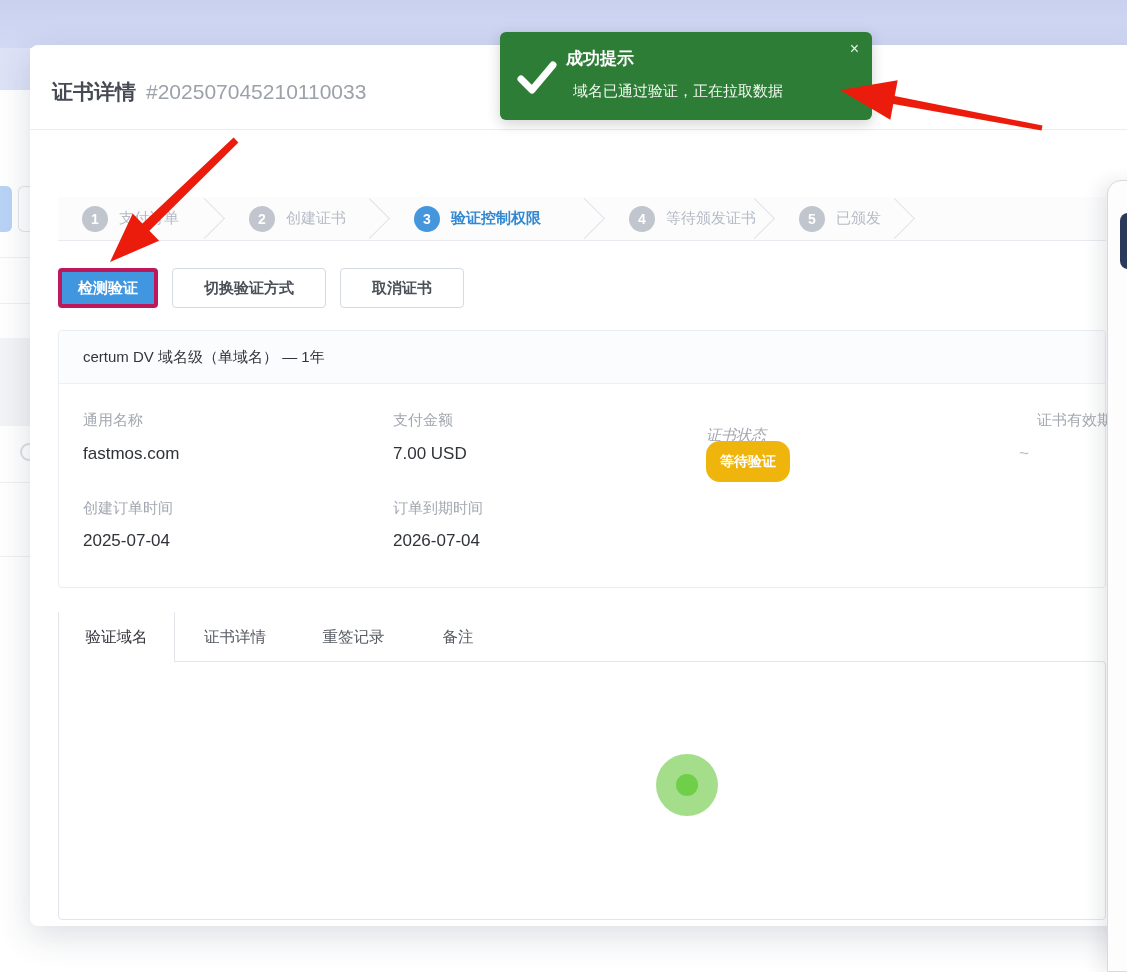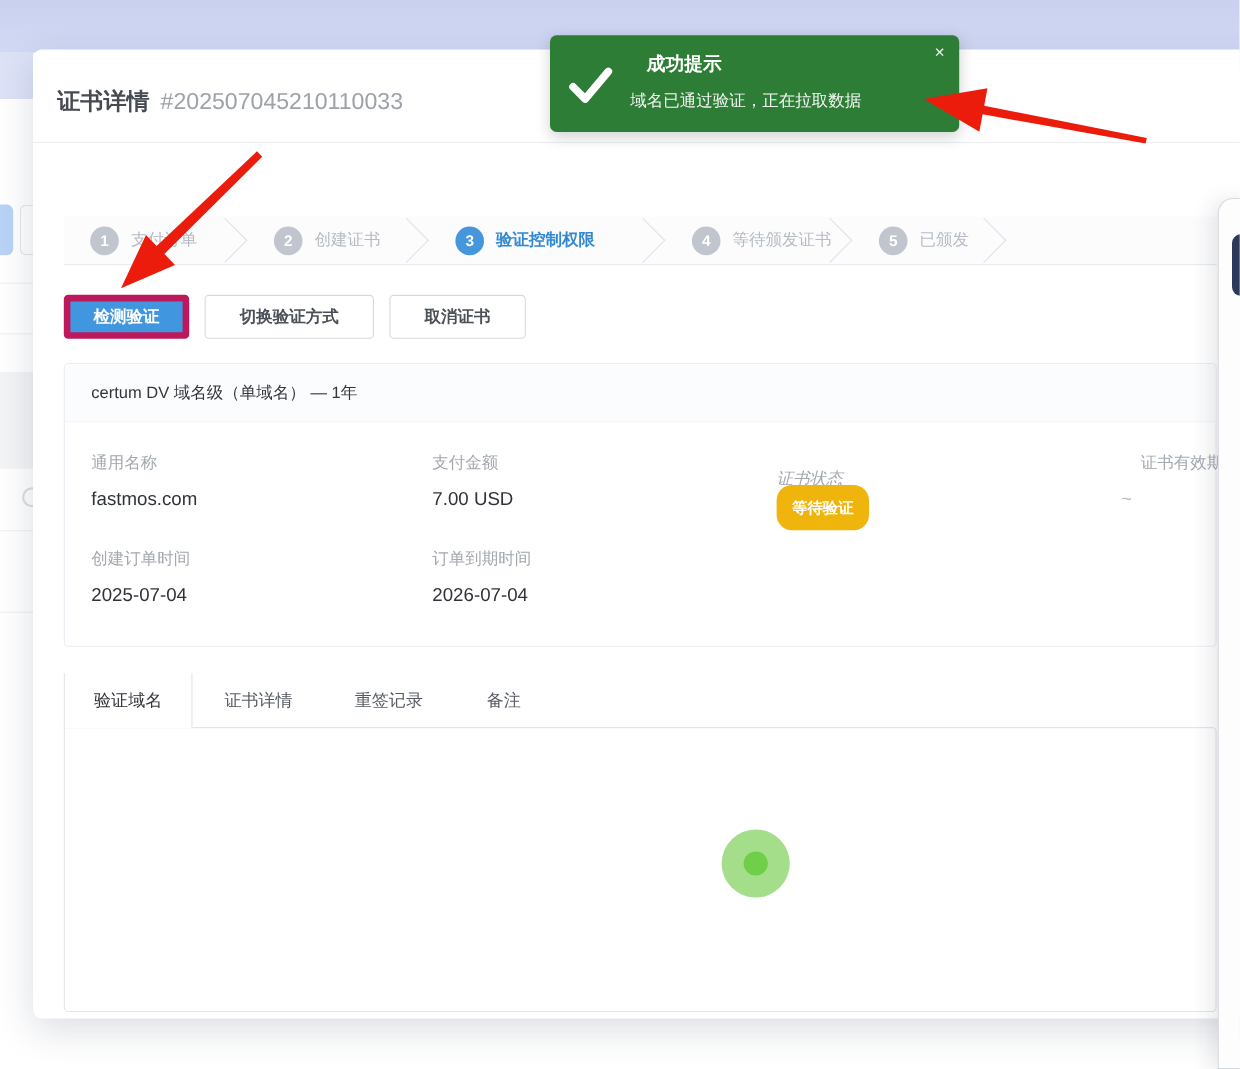--- a/index.html
+++ b/index.html
@@ -43,21 +43,21 @@
   .step.active .step-circle { background:#4596dd; }
   .step.active .step-label { color:#3289d2; font-weight:bold; }
   .chev { position:absolute; right:6px; top:7px; width:29px; height:29px;
     border-top:1px solid #dfe3e9; border-right:1px solid #dfe3e9; transform:rotate(45deg); }
   .step-filler { flex:1; }
 
   
   .btn-row { position:absolute; left:28px; top:223px; height:40px; display:flex; gap:14px; }
   .btn { height:40px; border-radius:4px; font-size:15px; font-weight:bold;
     display:flex; align-items:center; justify-content:center; cursor:pointer; }
-  .btn-primary { width:114px; background:#4096df; border:6px solid #be185d; color:#fff; }
+  .btn-primary { width:100px; background:#4096df; border:4px solid #be185d; color:#fff; }
   .btn-plain { background:#fff; border:1px solid #d5d9e0; color:#4b4f57; padding:0 31px; }
 
   
   .info-card { position:absolute; left:28px; top:285px; width:1048px; height:258px;
     border:1px solid #ebedf2; border-radius:4px; background:#fff;padding-left:11px; }
   .info-card-header { position:absolute; left:0; top:0; width:100%; height:53px;
     background:#fbfcfd; border-bottom:1px solid #eef0f3; border-radius:4px 4px 0 0;
     display:flex; align-items:center; padding-left:24px; font-size:15px; color:#32353b; }
   .f-label { position:absolute; font-size:15px; color:#a3a8b0; white-space:nowrap; }
   .f-value { position:absolute; font-size:17px; color:#2f3238; white-space:nowrap; }
@@ -75,21 +75,21 @@
     border:1px solid #e2e5ea; border-radius:0 4px 4px 4px; background:#fff; z-index:1; }
   .loader-outer { position:absolute; left:597px; top:92px; width:62px; height:62px;
     border-radius:50%; background:#a5de8b; }
   .loader-inner { position:absolute; left:20px; top:20px; width:22px; height:22px;
     border-radius:50%; background:#6fcf49; }
 
   
   .toast { position:absolute; left:500px; top:32px; width:372px; height:88px;
     background:#2e7d36; border-radius:6px; z-index:20; box-shadow:0 4px 14px rgba(0,0,0,.18); }
   .toast-check { position:absolute; left:16px; top:26px; }
-  .toast-title { position:absolute; left:88px; top:15px; font-size:17px; font-weight:bold; color:#fff; }
+  .toast-title { position:absolute; left:66px; top:15px; font-size:17px; font-weight:bold; color:#fff; }
   .toast-msg { position:absolute; left:73px; top:50px; font-size:15px; color:#f2f7f2; }
   .toast-close { position:absolute; right:13px; top:7px; font-size:16px; color:#eaf4ea;
     cursor:pointer; line-height:20px; }
 
   
   .side-panel { position:absolute; left:1107px; top:180px; width:40px; height:792px;
     background:#fdfdfe; border:1px solid #d6d9de; border-radius:14px 0 0 0;
     box-shadow:-7px 2px 18px rgba(30,40,60,.10); z-index:15; }
   .side-navy { position:absolute; left:12px; top:32px; width:28px; height:56px;
     background:#2b3a5a; border-radius:8px 0 0 8px; }

